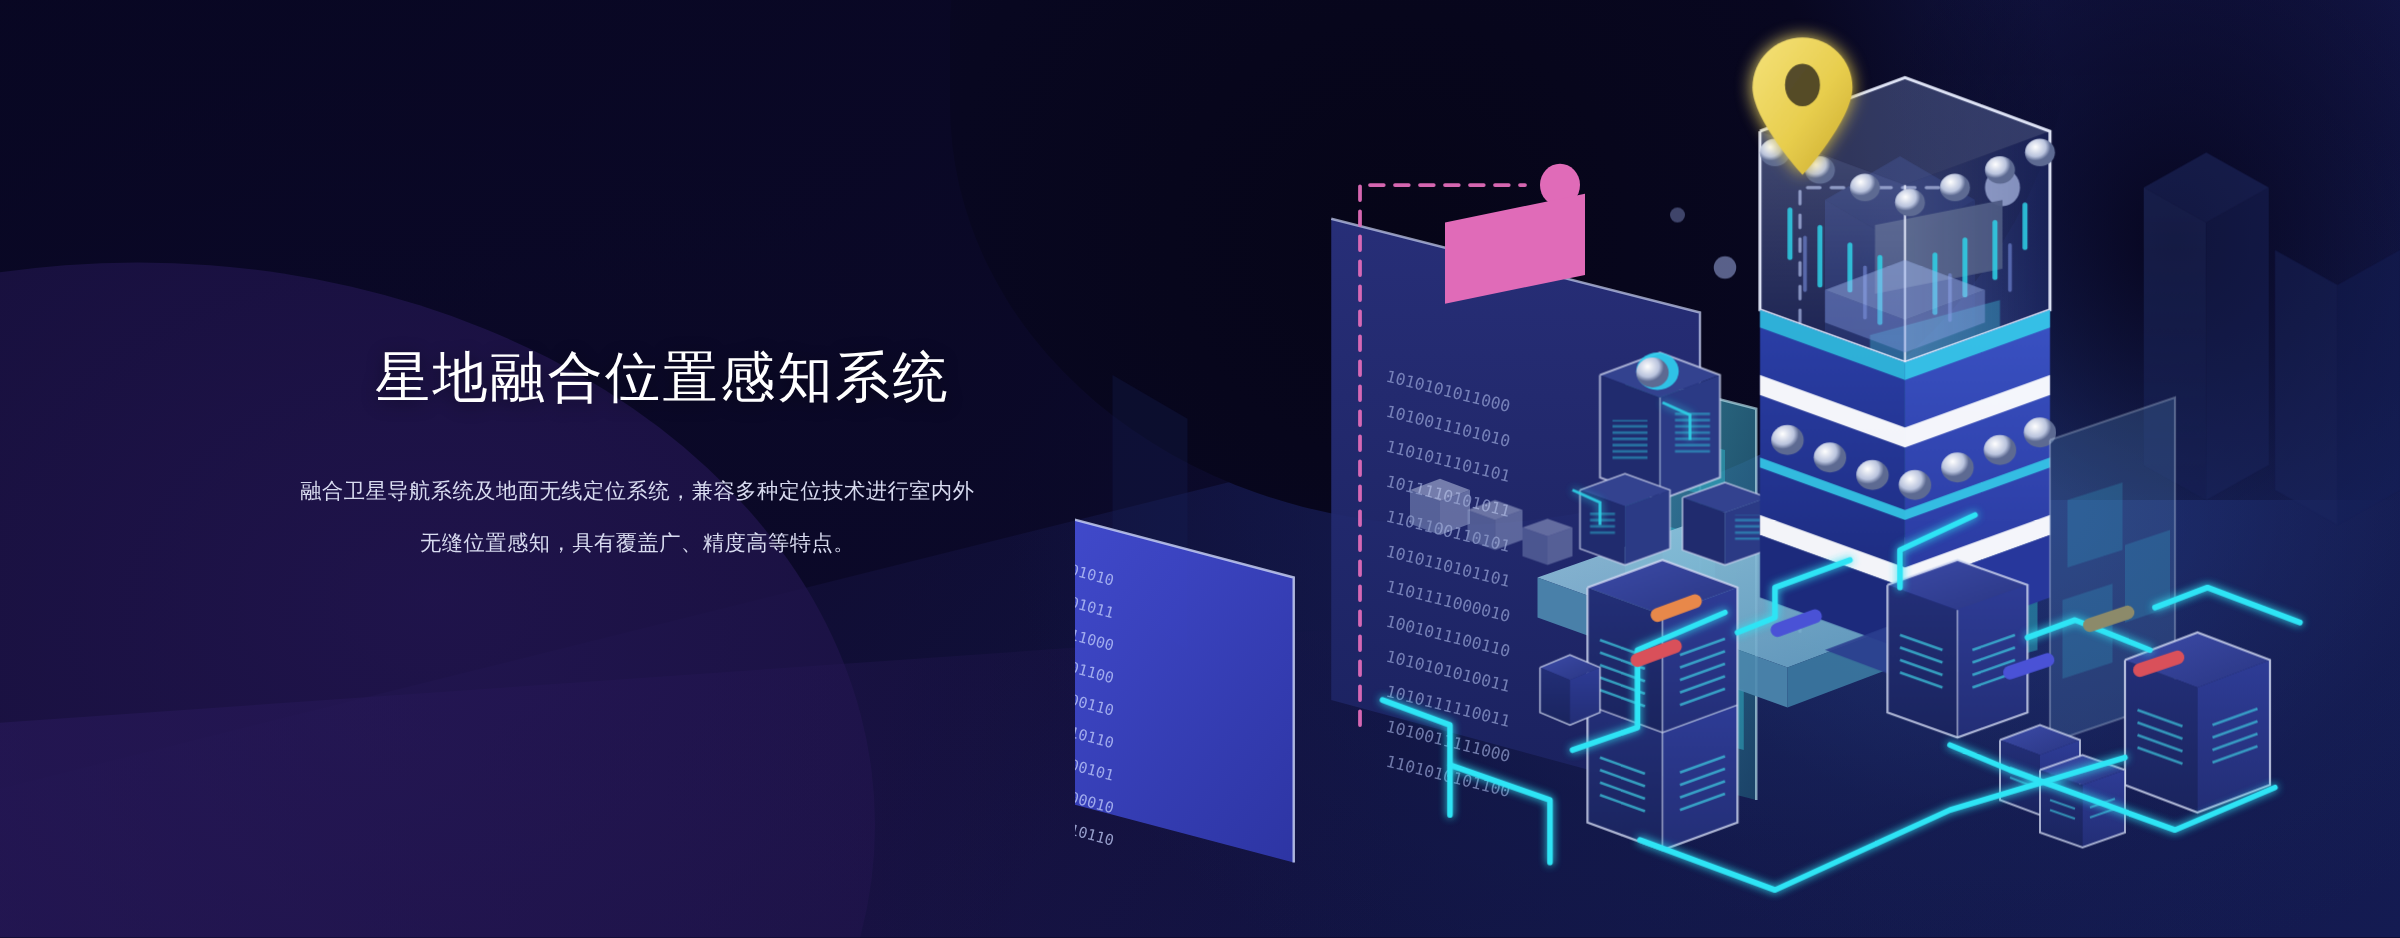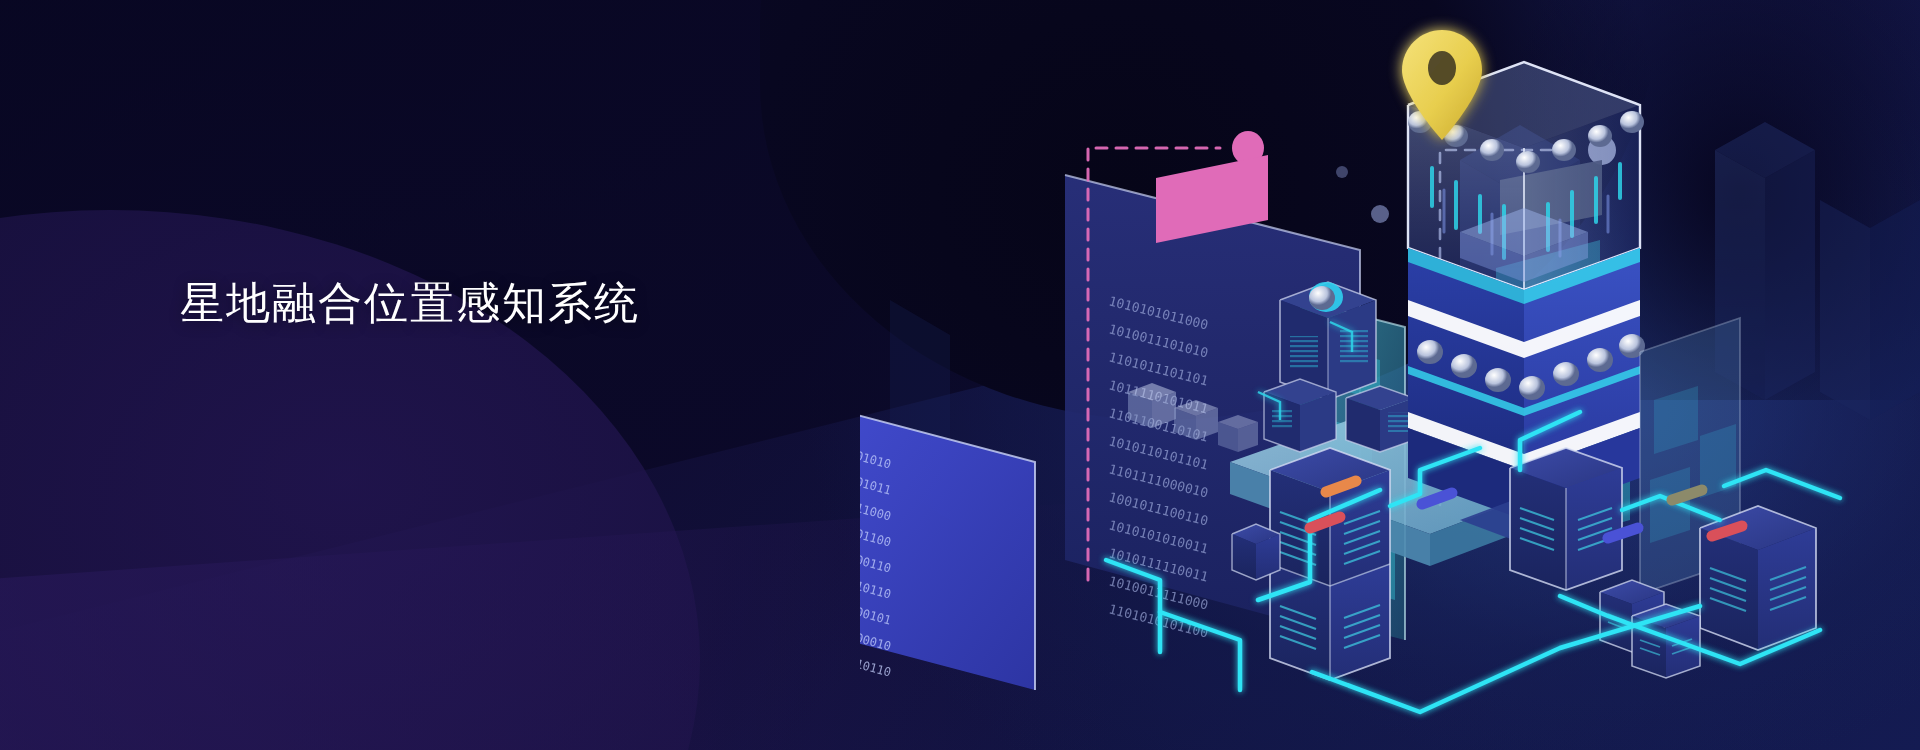--- a/index.html
+++ b/index.html
@@ -50,20 +50,21 @@
   }
   .bg-deep-right {
     right:-80px; top:-120px; width:520px; height:520px;
     background:radial-gradient(ellipse at 50% 60%, #070620 0%, rgba(7,6,32,0) 70%);
   }
 
   
   #copy {
     position:absolute; left:180px; top:275px; width:700px;
     z-index:40;
+    text-align:center;
   }
   #hero-title {
     font-size:44px;
     font-weight:400;
     color:#ffffff;
     letter-spacing:2px;
     line-height:1.25;
     white-space:nowrap;
     text-shadow:0 2px 14px rgba(0,0,0,.45);
   }
@@ -523,15 +524,19 @@
 
       <g opacity=".7">
         <ellipse cx="520" cy="214" rx="9" ry="9" fill="#7d88b8"></ellipse>
         <ellipse cx="482" cy="172" rx="6" ry="6" fill="#6b76a8" opacity=".8"></ellipse>
       </g>
     </svg>
   </div>
 
   <div id="copy">
     <h1 id="hero-title">星地融合位置感知系统</h1>
+    <div id="hero-desc">
+      <span class="line">融合卫星导航系统及地面无线定位系统，兼容多种定位技术进行室内外</span>
+      <span class="line">无缝位置感知，具有覆盖广、精度高等特点。</span>
+    </div>
   </div>
 
 </div>
 
 </body></html>

